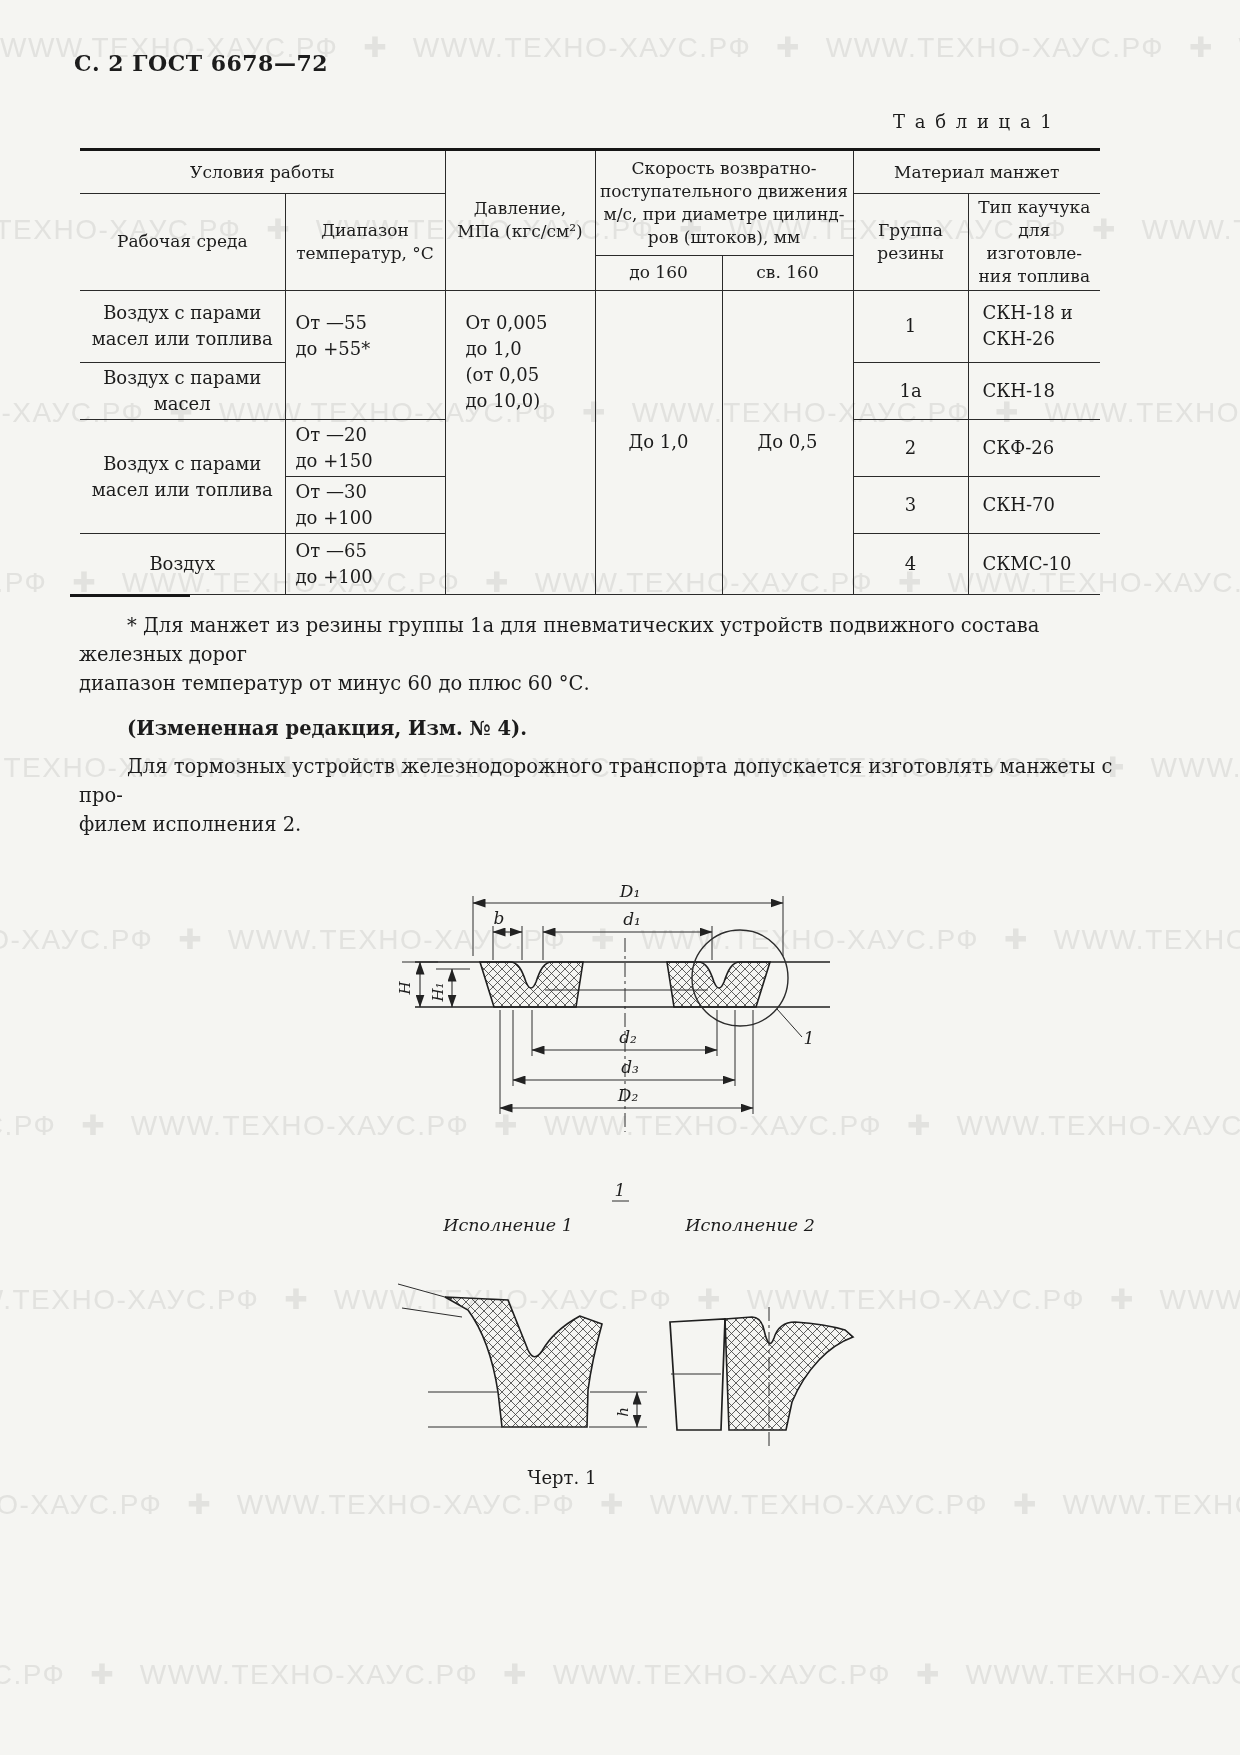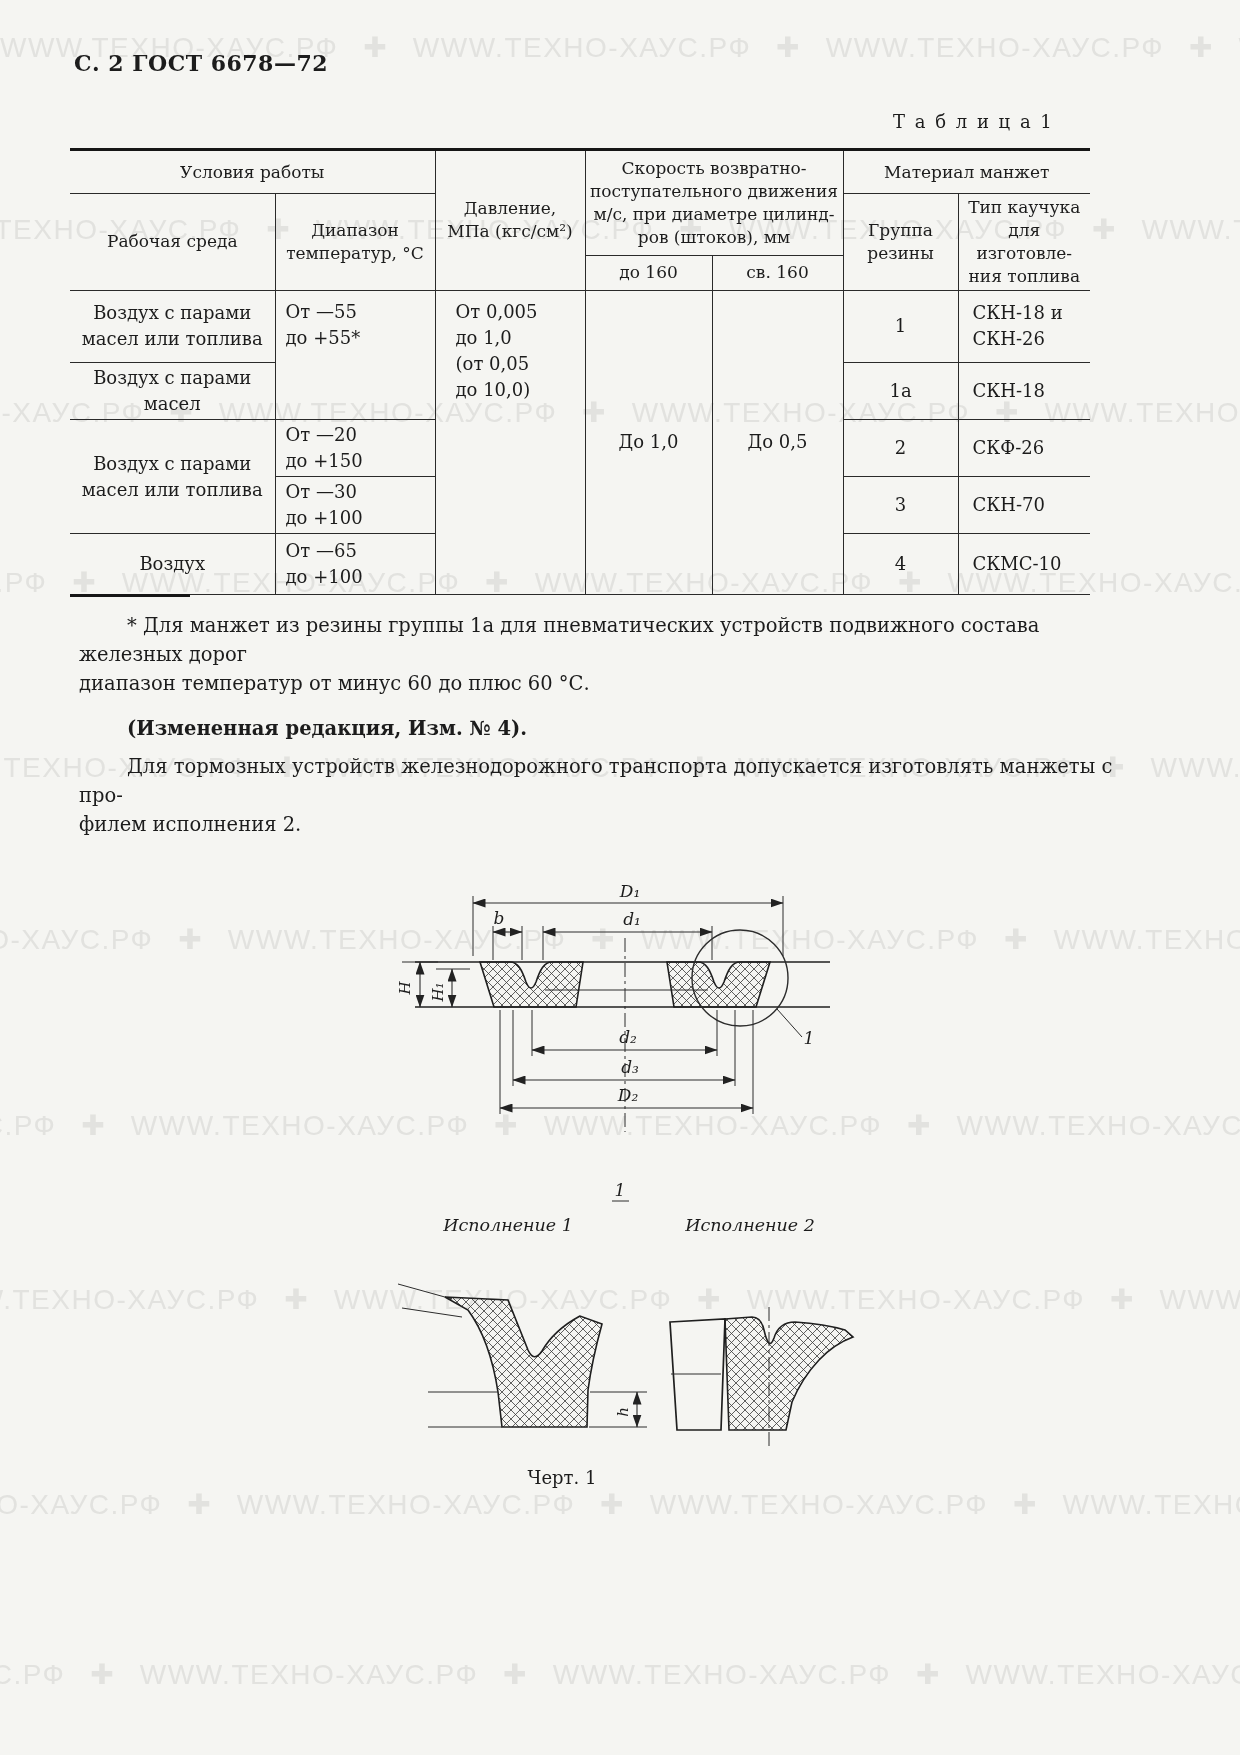--- a/index.html
+++ b/index.html
@@ -7,39 +7,39 @@
         font-family:"DejaVu Serif",serif;color:#1c1c1c;}
   
   #wm-layer{position:absolute;inset:0;z-index:0;}
   .wm-band{position:absolute;white-space:nowrap;font-family:"Liberation Sans",sans-serif;
            font-size:28px;letter-spacing:1.5px;color:#e2e2df;font-weight:400;}
   
   .ly{position:absolute;z-index:1;}
   #hdr{left:74px;top:50px;font-size:22px;font-weight:bold;letter-spacing:.5px;}
   #tcap{left:893px;top:111px;font-size:18px;letter-spacing:2px;}
   
-  #tblwrap{left:70px;top:148px;width:1020px;}
+  #tblwrap{left:80px;top:148px;width:1020px;}
   table{border-collapse:collapse;table-layout:fixed;width:1020px;
         border-top:3px solid #161616;border-bottom:1.5px solid #222;}
   td{border:1px solid #2a2a2a;padding:2px 4px;font-size:18px;white-space:pre-line;
      vertical-align:middle;line-height:1.45;}
   td.hc{font-size:17px;text-align:center;line-height:1.35;}
   .bl0{border-left:none!important;}
   .br0{border-right:none!important;}
   tr.hr1 td{height:38px;}
   tr.hr2 td{height:64px;}
   tr.hr3 td{height:30px;}
   tr.r1 td{height:67px;}
   tr.r2 td{height:49px;}
   tr.r3 td{height:50px;}
   tr.r4 td{height:50px;}
   tr.r5 td{height:56px;}
   td.env{text-align:center;}
   td.tmp{text-align:left;padding-left:10px;}
-  td.top{vertical-align:top;padding-top:8px;}
+  td.top{vertical-align:top;padding-top:19px;}
   td.prs{text-align:left;padding-left:20px;}
   td.spd{text-align:center;}
   td.grp{text-align:center;}
   td.typ{text-align:left;padding-left:14px;}
   
   #fnrule{left:70px;top:594px;width:120px;height:3px;background:#161616;}
   #notes{left:70px;top:602px;width:1058px;font-size:19.5px;line-height:29px;}
   #notes p{margin:9px;white-space:pre-line;text-indent:48px;}
   #notes p.rev{font-weight:bold;margin-top:16px;}
   

